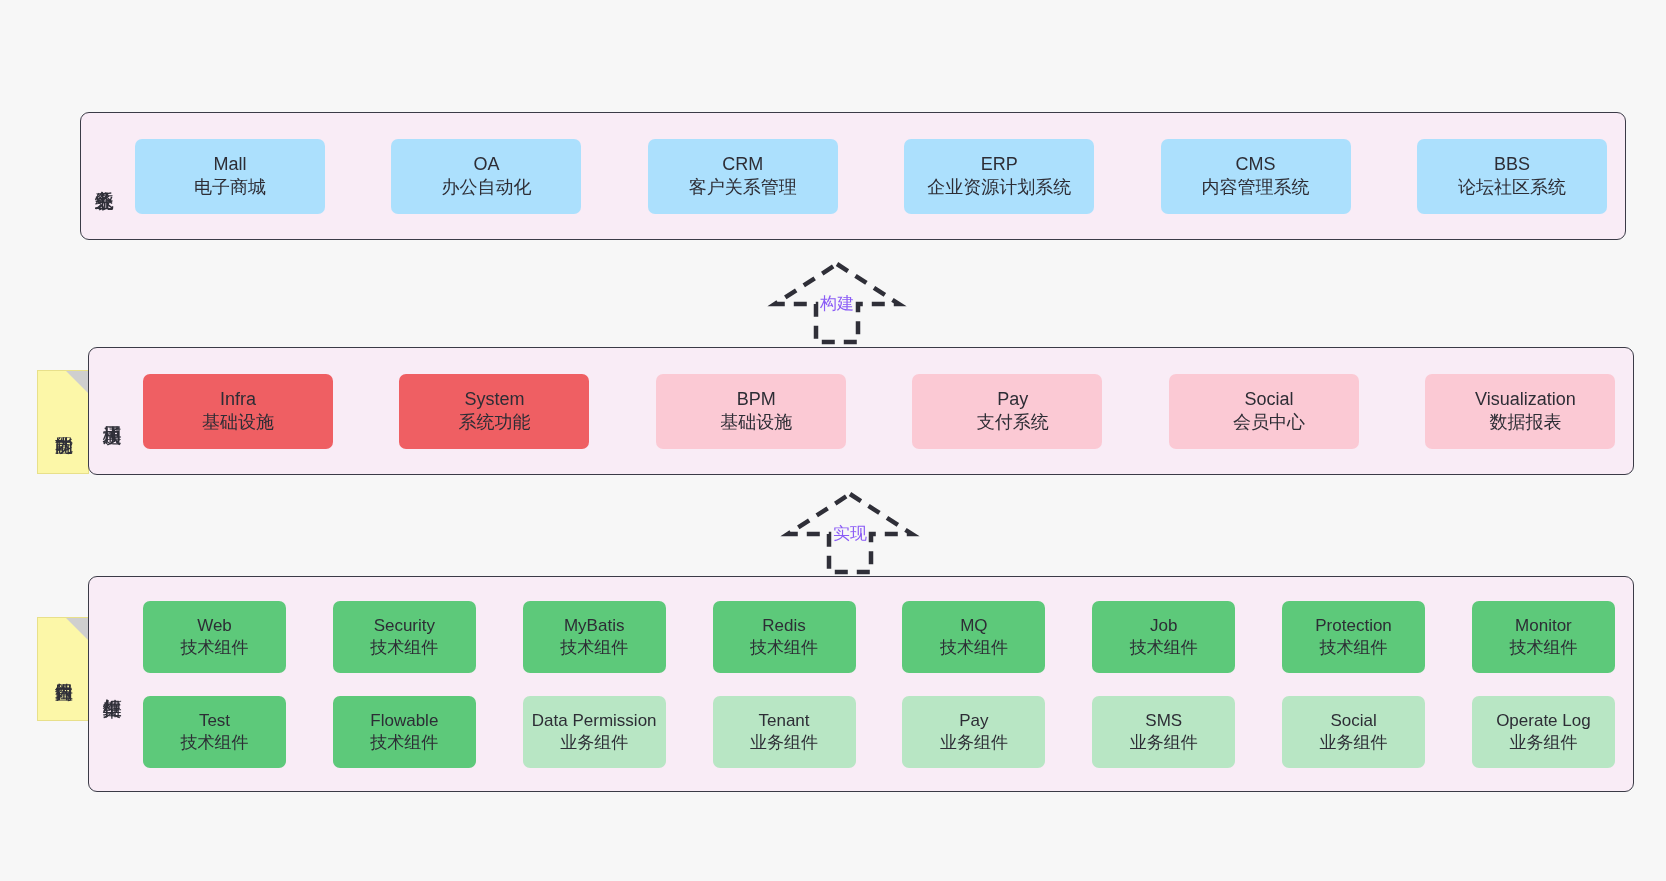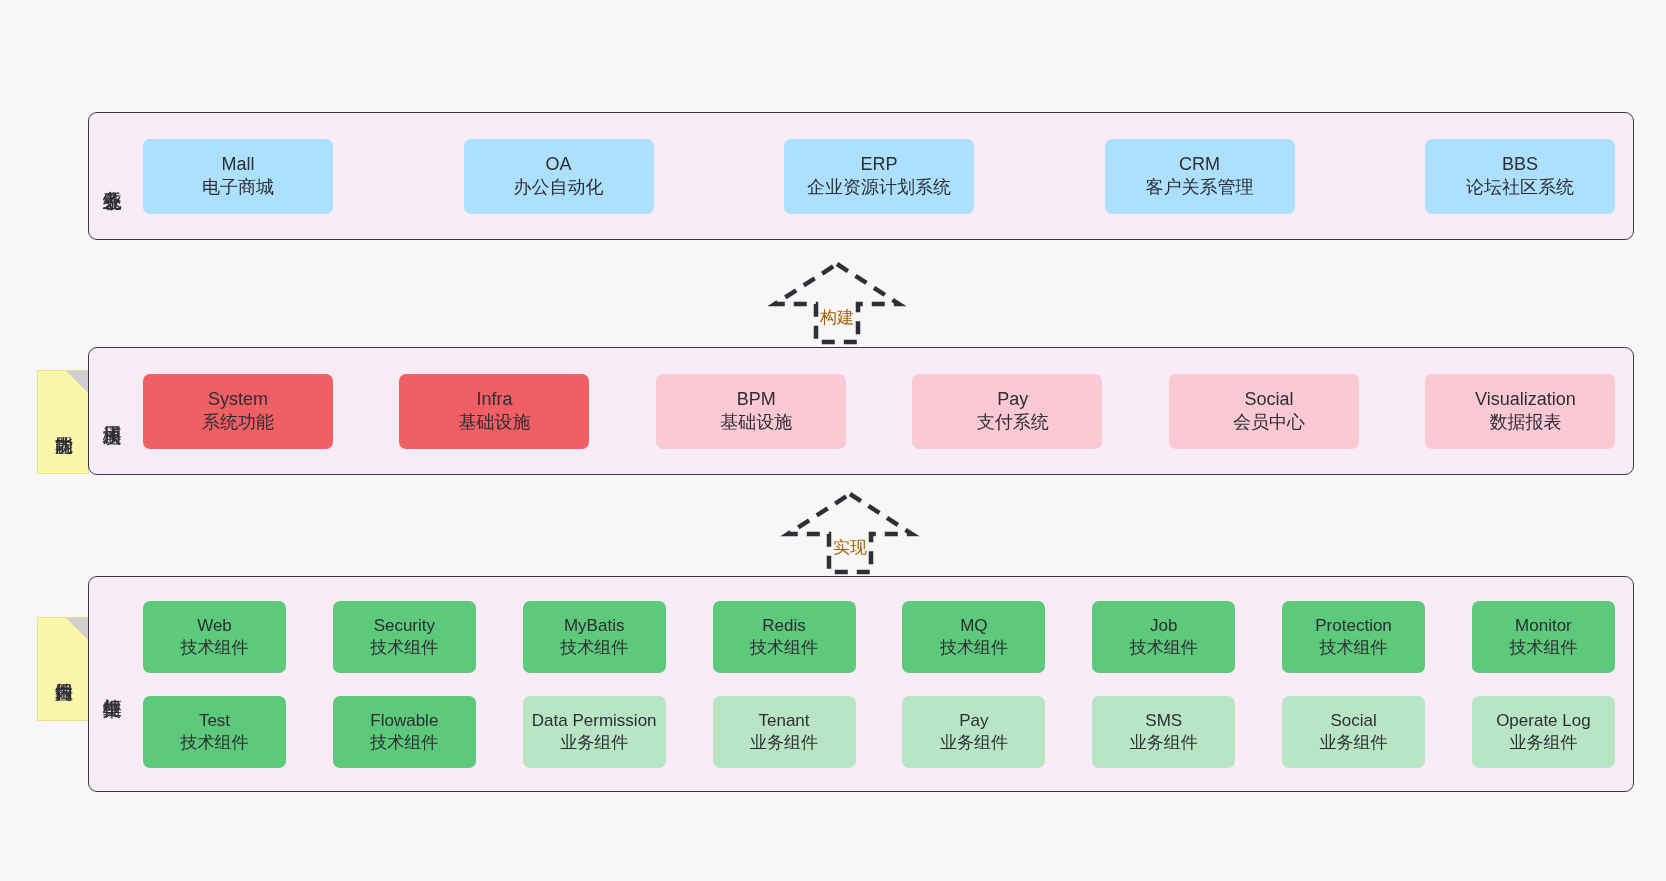--- a/index.html
+++ b/index.html
@@ -65,21 +65,21 @@
     font-size: 18px;
     color: #2d2d35;
     line-height: 1.26;
     padding: 4px 6px;
   }
   .box .l1 { white-space: normal; }
   .box .l2 { white-space: nowrap; }
 
   
   #layer-business {
-    left: 88px;
+    left: 80px;
     top: 112px;
     width: 1546px;
     height: 128px;
   }
   #layer-business .layer-body {
     justify-content: space-between;
     padding: 0 18px 0 8px;
   }
   #layer-business .box {
     width: 190px;
@@ -174,24 +174,24 @@
   .arrow {
     position: absolute;
     width: 160px;
     height: 90px;
   }
   .arrow svg { display: block; }
   .arrow .alabel {
     position: absolute;
     left: 0;
     right: 0;
-    top: 48px;
+    top: 34px;
     text-align: center;
     font-size: 17px;
-    color: #a16207;
+    color: #8b5cf6;
     background: transparent;
   }
   #arrow-build   { left: 757px; top: 258px; }
   #arrow-impl    { left: 770px; top: 488px; }
 </style>
 </head>
 <body>
 
 <div class="canvas">
 
@@ -203,29 +203,33 @@
         <span class="l1">Mall</span>
         <span class="l2">电子商城</span>
       </div>
 
       <div class="box">
         <span class="l1">OA</span>
         <span class="l2">办公自动化</span>
       </div>
 
       <div class="box">
+        <span class="l1">CRM</span>
+        <span class="l2">客户关系管理</span>
+      </div>
+
+      <div class="box">
         <span class="l1">ERP</span>
         <span class="l2">企业资源计划系统</span>
       </div>
 
       <div class="box">
-        <span class="l1">CRM</span>
-        <span class="l2">客户关系管理</span>
-      </div>
-
+        <span class="l1">CMS</span>
+        <span class="l2">内容管理系统</span>
+      </div>
 
       <div class="box">
         <span class="l1">BBS</span>
         <span class="l2">论坛社区系统</span>
       </div>
 
     </div>
   </div>
 
   <div class="arrow" id="arrow-build">
@@ -238,27 +242,27 @@
   <div class="note" id="note-modules">
     <span class="fold"></span>
     <span>内置功能</span>
   </div>
 
   <div class="layer" id="layer-modules">
     <div class="layer-title">通用模块</div>
     <div class="layer-body">
 
       <div class="box m-strong">
+        <span class="l1">Infra</span>
+        <span class="l2">基础设施</span>
+      </div>
+
+      <div class="box m-strong">
         <span class="l1">System</span>
         <span class="l2">系统功能</span>
-      </div>
-
-      <div class="box m-strong">
-        <span class="l1">Infra</span>
-        <span class="l2">基础设施</span>
       </div>
 
       <div class="box m-light">
         <span class="l1">BPM</span>
         <span class="l2">基础设施</span>
       </div>
 
       <div class="box m-light">
         <span class="l1">Pay</span>
         <span class="l2">支付系统</span>

